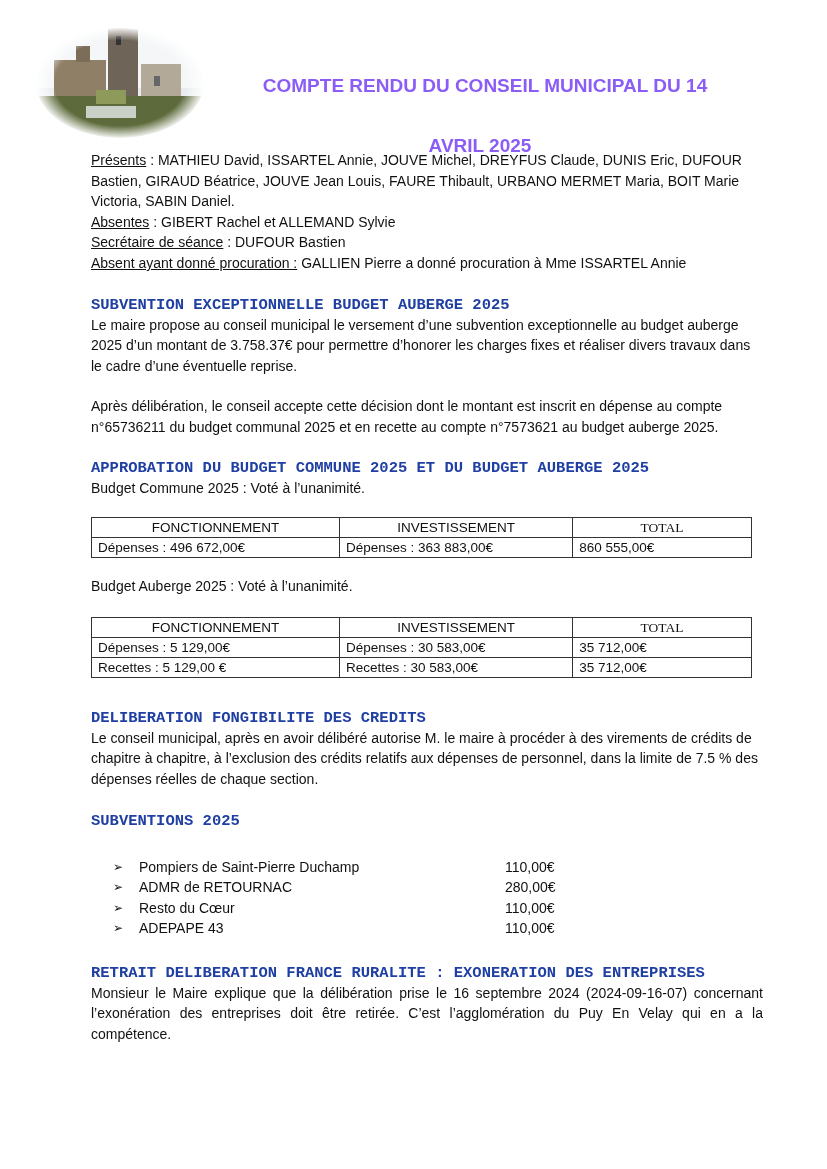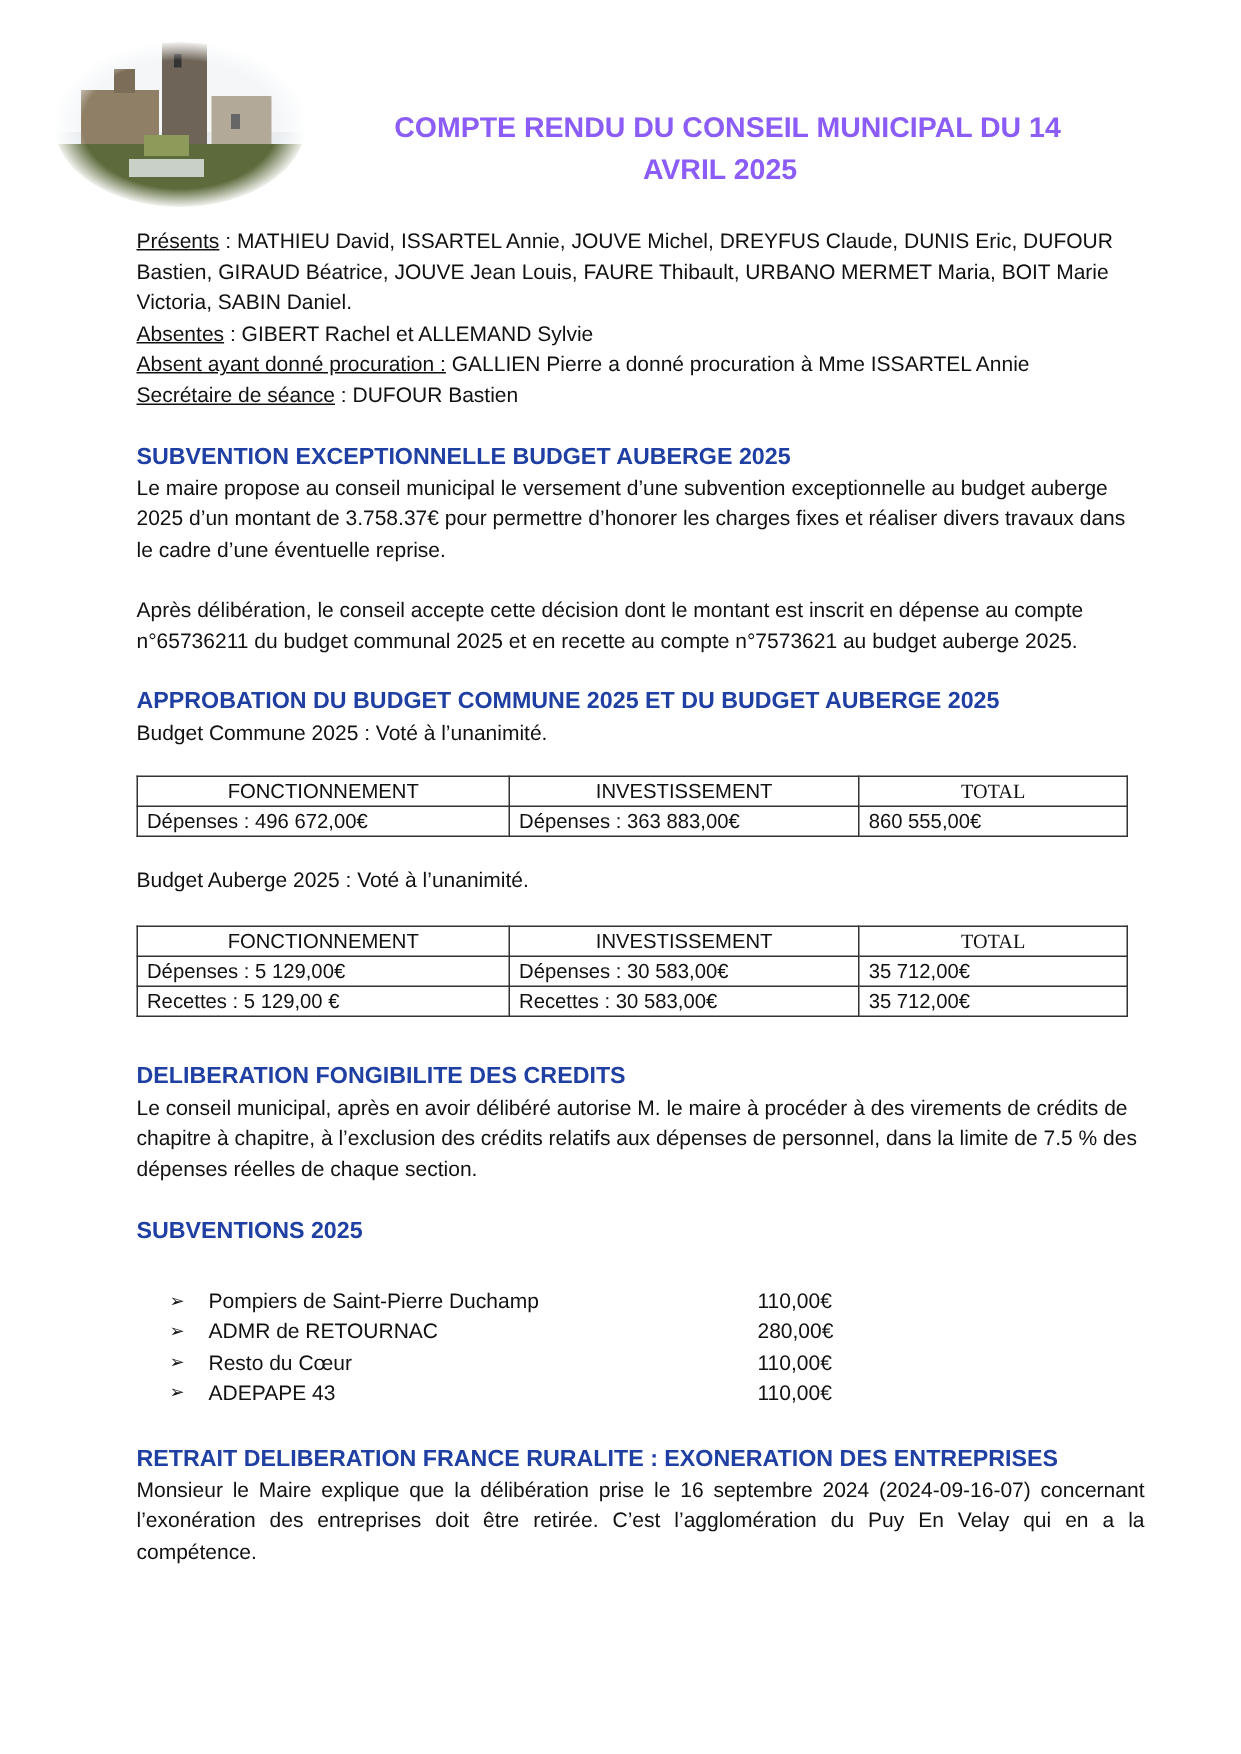--- a/index.html
+++ b/index.html
@@ -6,24 +6,24 @@
   body { width: 827px; height: 1169px; position: relative; overflow: hidden;
          font-family: "Liberation Sans", sans-serif; color: #111; }
   .page { position: absolute; left: 0; top: 0; width: 827px; height: 1169px; }
   .logo { position: absolute; left: 36px; top: 28px; width: 168px; height: 110px;
           border-radius: 50%; overflow: hidden;
           -webkit-mask-image: radial-gradient(ellipse at center, #000 55%, transparent 72%);
           mask-image: radial-gradient(ellipse at center, #000 55%, transparent 72%); }
   .title { position: absolute; left: 200px; top: 72px; width: 560px; text-align: center;
            font-weight: bold; font-size: 19px; line-height: 28px; color: #8b5cf6; }
   .title .l1 { display: block; padding-left: 10px; }
-  .title .l2 { display: block; padding-left: 0; }
+  .title .l2 { display: block; padding-left: 0; margin-top: 32px; }
   .content { position: absolute; left: 91px; top: 150px; width: 672px; font-size: 14px; line-height: 20.6px; }
   .u { text-decoration: underline; }
-  .h { color: #1f3fa3; font-weight: bold; font-size: 15.5px; margin: 0; line-height: 20px; }
+  .h { color: #1f3fa3; font-weight: bold; font-size: 15.5px; margin: 0; line-height: 20px; font-family: Liberation Mono, monospace; }
   p { margin: 0; }
   table.budget { border-collapse: collapse; width: 661px; font-size: 13.5px; }
   table.budget td { border: 1px solid #333; padding: 0 6px; height: 19px; line-height: 19px; }
   table.budget td.c1 { width: 237px; }
   table.budget td.c2 { width: 222px; }
   table.budget td.c3 { width: 168px; font-family: Liberation Serif, serif; }
   table.budget tr.head td { text-align: center; }
   .sub-list { list-style: none; margin: 0; padding: 0; }
   .sub-list li { position: relative; height: 20.5px; line-height: 20.5px; }
   .sub-list .arrow { position: absolute; left: 22px; font-size: 12px; }
@@ -55,22 +55,22 @@
   <div class="title">
     <span class="l1">COMPTE RENDU DU CONSEIL MUNICIPAL DU 14</span>
     <span class="l2">AVRIL 2025</span>
   </div>
 
   <div class="content">
 
     <div>
       <p><span class="u">Présents</span><span> : MATHIEU David, ISSARTEL Annie, JOUVE Michel, DREYFUS Claude, DUNIS Eric, DUFOUR Bastien, GIRAUD Béatrice, JOUVE Jean Louis, FAURE Thibault, URBANO MERMET Maria, BOIT Marie Victoria, SABIN Daniel.</span></p>
       <p><span class="u">Absentes</span><span> : GIBERT Rachel et  ALLEMAND Sylvie</span></p>
+      <p><span class="u">Secrétaire de séance</span><span> : DUFOUR Bastien</span></p>
       <p><span class="u">Absent ayant donné procuration :</span><span> GALLIEN Pierre a donné procuration à Mme ISSARTEL Annie</span></p>
-      <p><span class="u">Secrétaire de séance</span><span> : DUFOUR Bastien</span></p>
     </div>
 
     <div style="margin-top:21px;">
       <h2 class="h">SUBVENTION EXCEPTIONNELLE BUDGET AUBERGE 2025</h2>
       <p> Le maire propose au conseil municipal le versement d’une subvention exceptionnelle au budget auberge 2025 d’un montant de 3.758.37€ pour permettre d’honorer les charges fixes et réaliser divers travaux dans le cadre d’une éventuelle reprise.</p>
       <p style="margin-top:20px;">Après délibération, le conseil accepte cette décision dont le montant est inscrit en dépense au compte n°65736211 du budget communal 2025 et en recette au compte n°7573621 au budget auberge 2025.</p>
     </div>
 
     <div style="margin-top:20px;">
       <h2 class="h">APPROBATION DU BUDGET COMMUNE 2025 ET DU BUDGET AUBERGE 2025</h2>

